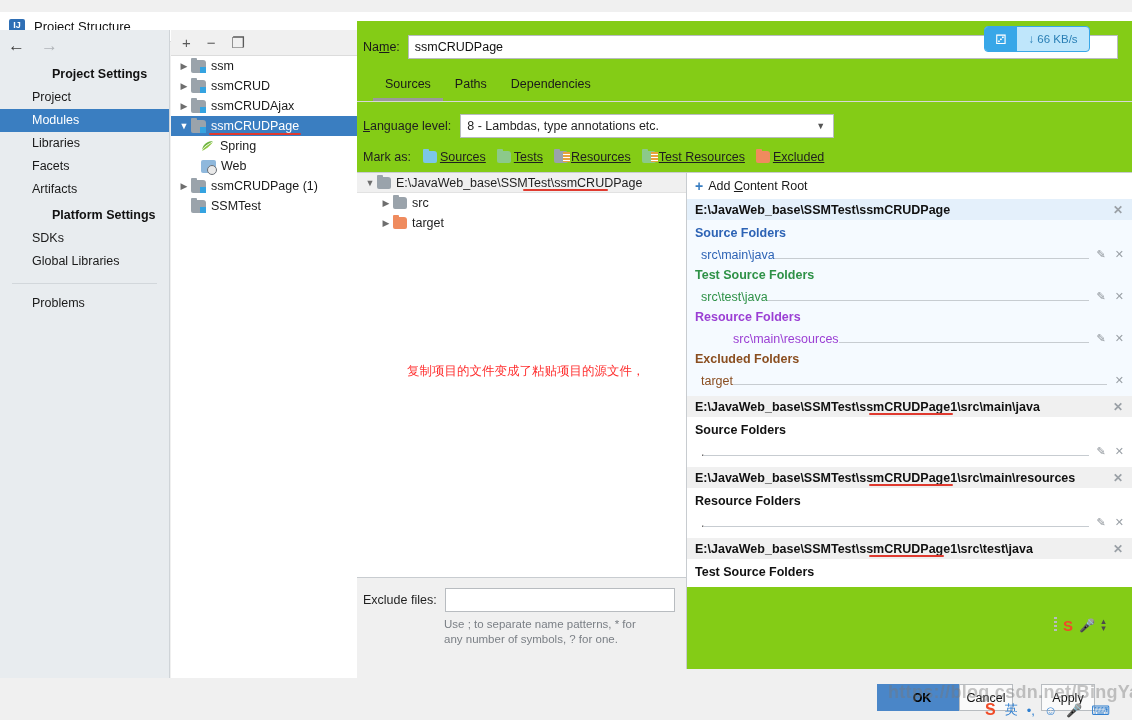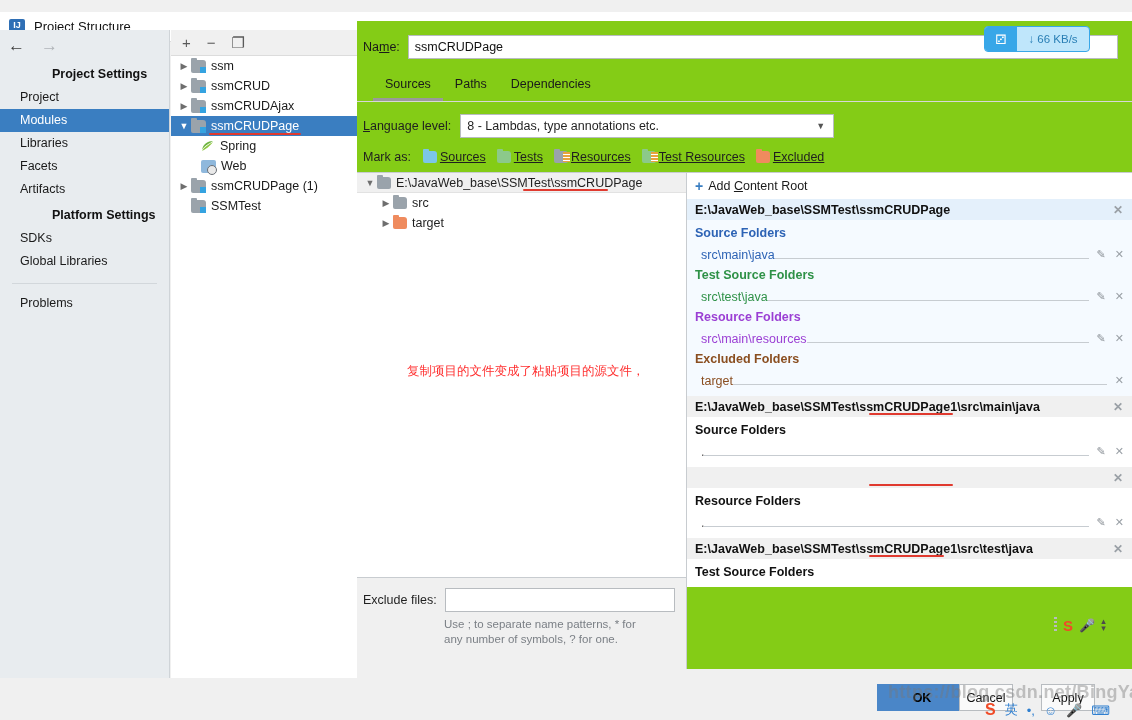--- a/index.html
+++ b/index.html
@@ -42,21 +42,21 @@
   }
   .nav-arrows { height: 30px; display: flex; align-items: center; padding-left: 8px; gap: 16px; }
   .nav-arrow { font-size: 17px; color: #3b3b3b; line-height: 1; cursor: default; }
   .nav-arrow.disabled { color: #b0b4b8; }
   .side-group {
     font-size: 12.5px; font-weight: bold; color: #111;
     padding: 7px 0 5px 12px;
     margin-left: 40px;
   }
   .side-item {
-    height: 23px; line-height: 23px; padding-left: 20px;
+    height: 23px; line-height: 23px; padding-left: 32px;
     font-size: 12.5px; color: #1a1a1a; cursor: default;
   }
   .side-item.selected { background: #3a7ec1; color: #ffffff; }
   .side-sep { height: 1px; background: #d2d7db; margin: 10px 12px 8px 12px; }
   .help-btn {
     position: absolute; left: 14px; top: 655px; width: 22px; height: 22px;
     border: 1px solid #b4b8bc; border-radius: 50%; background: #f3f3f3;
     display:flex; align-items:center; justify-content:center;
     font-size: 12px; color: #555; cursor: default;
   }
@@ -183,21 +183,21 @@
   .cat { font-size: 12.5px; font-weight: bold; padding: 6px 0 2px 8px; }
   .cat.src { color: #2d63b5; } .cat.tst { color: #2e9147; }
   .cat.res { color: #9b3fd4; } .cat.exc { color: #8a4e20; }
   .cat.plain { color: #111; }
   .pathrow {
     display: flex; align-items: flex-end; height: 20px; padding-left: 14px; padding-right: 8px;
     font-size: 12.5px; position: relative;
   }
   .pathtext { white-space: nowrap; }
   .pathtext.src { color: #2d63b5; } .pathtext.tst { color: #2e9147; }
-  .pathtext.res { color: #9b3fd4; } .pathtext.exc { color: #8a4e20; }
+  .pathtext.res { color: #9b3fd4; margin-left: 32px; } .pathtext.exc { color: #8a4e20; }
   .pathtext.dot { color: #555; }
   .dashline { flex: 1; border-bottom: 1px solid #c7ccd1; margin-bottom: 3px; }
   .rowicons { display: flex; align-items: center; gap: 9px; margin-left: 8px; margin-bottom: 1px; }
   .pencil { font-size: 11px; color: #8d9399; cursor: default; }
   .xsm { font-size: 11px; color: #9aa0a6; cursor: default; }
 
   
   .excl {
     position: absolute; left: 0; bottom: 0; width: 330px; height: 92px;
     background: #f0f0f0; border-top: 1px solid #c8ccd0; border-right: 1px solid #c8ccd0;
@@ -479,20 +479,21 @@
                 <span class="pencil">✎</span>
                 <span class="xsm">✕</span>
               </span>
             </div>
             <div style="height:8px"></div>
           </div>
         </div>
 
         <div class="rootblock">
           <div class="rootheader gr">
+            <span>E:\JavaWeb_base\SSMTest\ssmCRUDPage1\src\main\resources</span>
             <span class="xbtn">✕</span>
             <span class="redunder" style="left:182px;bottom:2px;width:84px;"></span>
           </div>
           <div class="rootbody">
             <div class="cat plain">Resource Folders</div>
             <div class="pathrow">
               <span class="pathtext dot">.</span>
               <span class="dashline"></span>
               <span class="rowicons">
                 <span class="pencil">✎</span>

